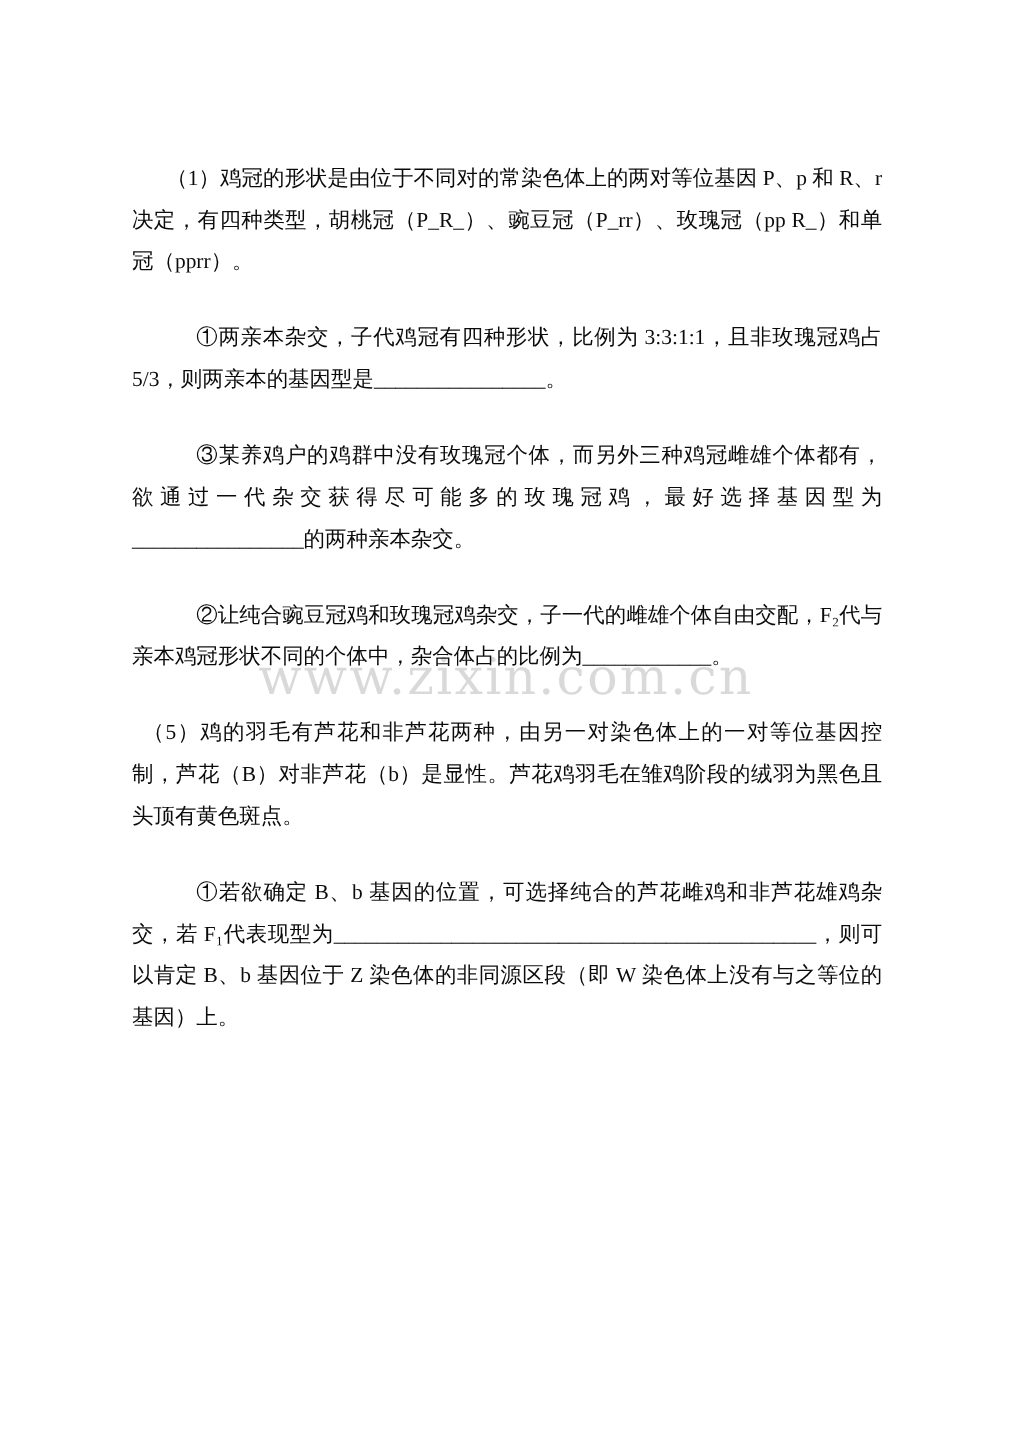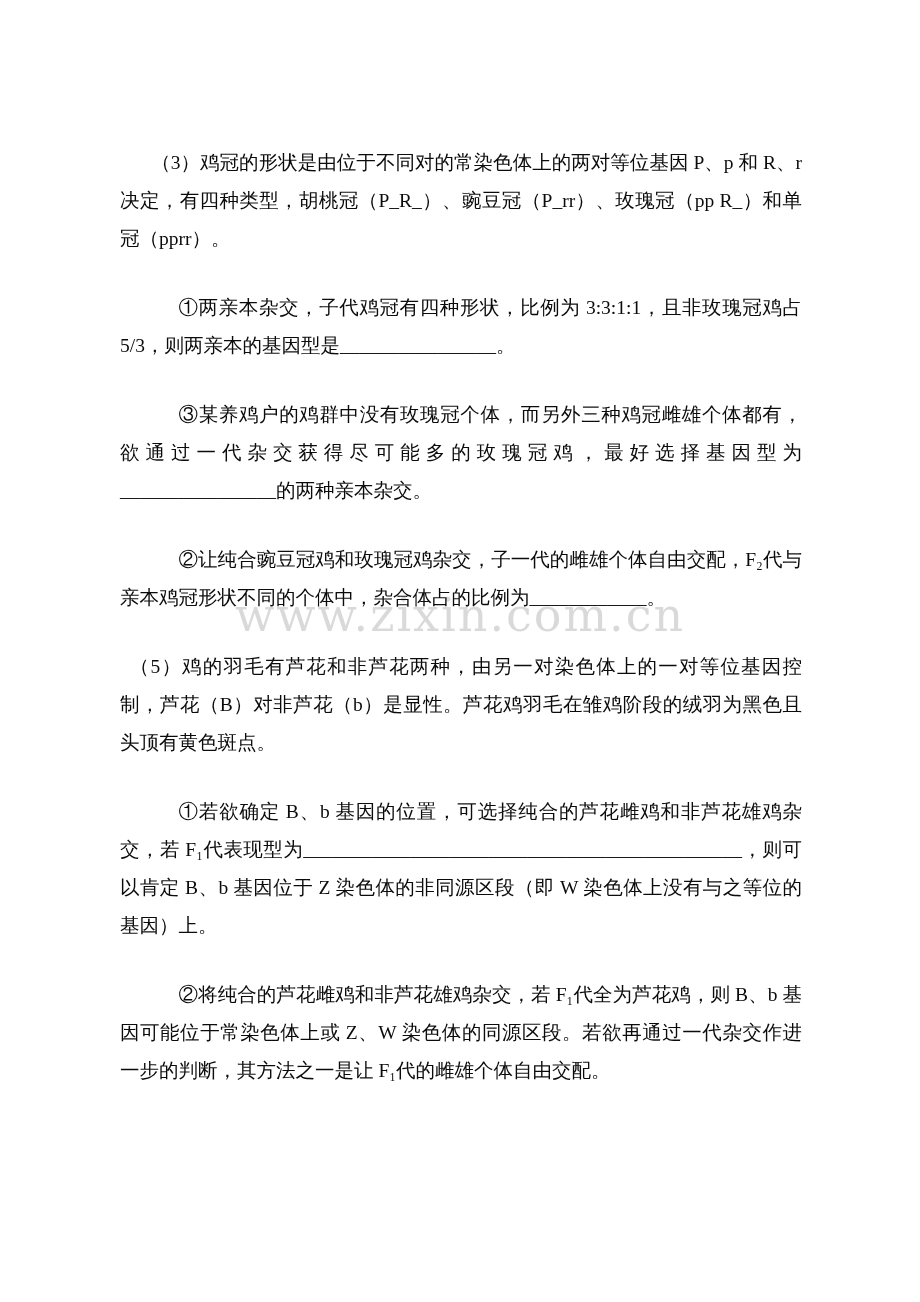--- a/index.html
+++ b/index.html
@@ -53,28 +53,27 @@
 </head>
 <body>
 
 <div class="page">
 
   <div class="watermark">www.zixin.com.cn</div>
 
   <div class="content">
 
 
-    <p class="ind-b">（3）鸡冠的形状是由位于不同对的常染色体上的两对等位基因 P、p 和 R、r 决定，有四种类型，胡桃冠（P_R_）、豌豆冠（P_rr）、玫瑰冠（pp R_）和单冠（pprr）。</p>
+    <p class="ind-b">（1）鸡冠的形状是由位于不同对的常染色体上的两对等位基因 P、p 和 R、r 决定，有四种类型，胡桃冠（P_R_）、豌豆冠（P_rr）、玫瑰冠（pp R_）和单冠（pprr）。</p>
 
     <p class="ind-c">①两亲本杂交，子代鸡冠有四种形状，比例为 3:3:1:1，且非玫瑰冠鸡占 5/3，则两亲本的基因型是________________。</p>
 
     <p class="ind-c">③某养鸡户的鸡群中没有玫瑰冠个体，而另外三种鸡冠雌雄个体都有，欲通过一代杂交获得尽可能多的玫瑰冠鸡，最好选择基因型为 ________________的两种亲本杂交。</p>
 
     <p class="ind-c">②让纯合豌豆冠鸡和玫瑰冠鸡杂交，子一代的雌雄个体自由交配，F₂代与亲本鸡冠形状不同的个体中，杂合体占的比例为____________。</p>
 
     <p class="ind-d">（5）鸡的羽毛有芦花和非芦花两种，由另一对染色体上的一对等位基因控制，芦花（B）对非芦花（b）是显性。芦花鸡羽毛在雏鸡阶段的绒羽为黑色且头顶有黄色斑点。</p>
 
     <p class="ind-c">①若欲确定 B、b 基因的位置，可选择纯合的芦花雌鸡和非芦花雄鸡杂交，若 F₁代表现型为_____________________________________________，则可以肯定 B、b 基因位于 Z 染色体的非同源区段（即 W 染色体上没有与之等位的基因）上。</p>
 
-    <p class="ind-c">②将纯合的芦花雌鸡和非芦花雄鸡杂交，若 F₁代全为芦花鸡，则 B、b 基因可能位于常染色体上或 Z、W 染色体的同源区段。若欲再通过一代杂交作进一步的判断，其方法之一是让 F₁代的雌雄个体自由交配。</p>
 
   </div>
 </div>
 
 </body></html>

